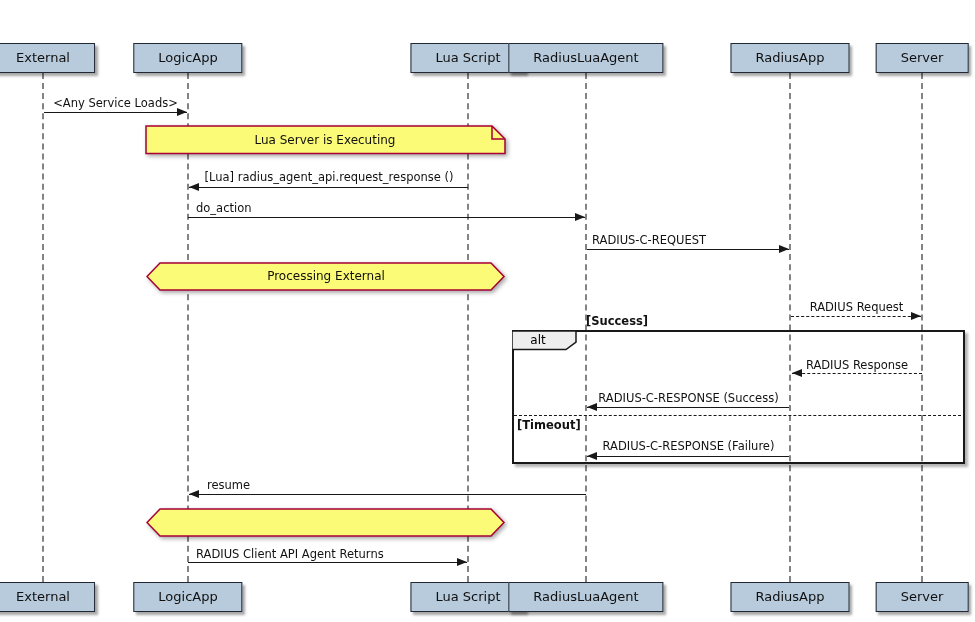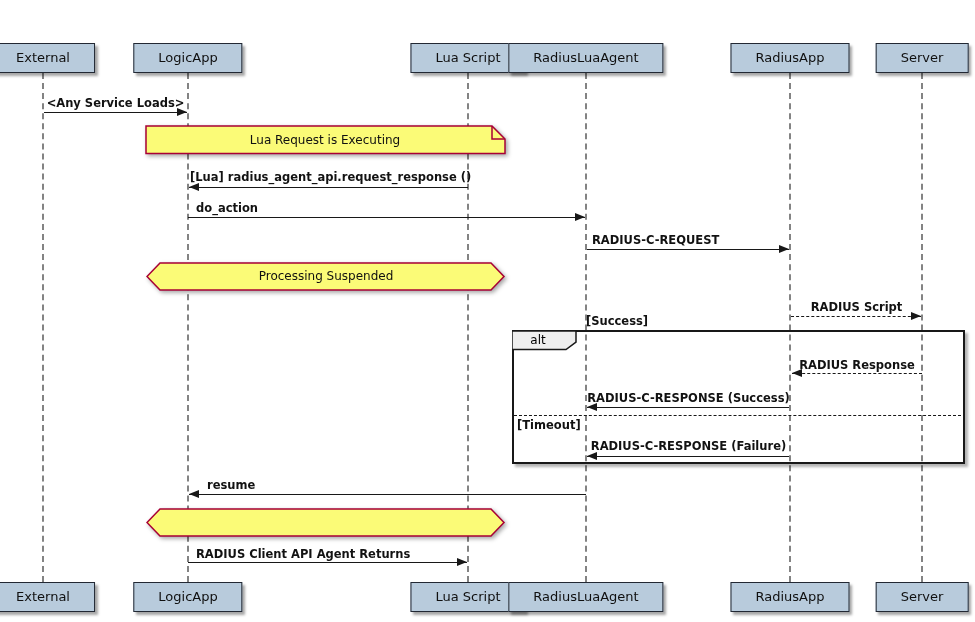--- a/index.html
+++ b/index.html
@@ -17,21 +17,21 @@
   }
   .pbox{
     position:absolute;transform:translateX(-50%);
     height:28px;line-height:28px;padding:0 24px;
     background:#B8CBDC;border:1.5px solid #222833;
     font-size:13px;color:#101010;text-align:center;white-space:nowrap;
     box-shadow:2.5px 2.5px 2.5px rgba(0,0,0,0.35);
   }
   .msg-label{
     position:absolute;font-size:11.5px;height:15px;line-height:15px;
-    color:#121212;white-space:nowrap;font-weight:bold;
+    color:#121212;white-space:nowrap;
   }
   .center{text-align:center;}
   .msg-line{position:absolute;height:0;border-top:1.5px solid #181818;}
   .msg-line.dashed{border-top-style:dashed;}
   .arr{position:absolute;width:0;height:0;}
   .arr-r{border-top:4px solid transparent;border-bottom:4px solid transparent;border-left:10px solid #181818;}
   .arr-l{border-top:4px solid transparent;border-bottom:4px solid transparent;border-right:10px solid #181818;}
   .shape-svg{position:absolute;filter:drop-shadow(2.5px 2.5px 2px rgba(0,0,0,0.35));}
   .shape-label{
     position:absolute;font-size:12px;text-align:center;color:#101010;
@@ -84,21 +84,21 @@
     <div class="arr arr-r" style="left:575px;top:213px"></div>
   </div>
 
   <div>
     <div class="msg-label" style="left:592px;top:233px">RADIUS-C-REQUEST</div>
     <div class="msg-line" style="left:587px;top:249px;width:202px"></div>
     <div class="arr arr-r" style="left:779px;top:245px"></div>
   </div>
 
   <div>
-    <div class="msg-label center" style="left:791px;top:300px;width:131px">RADIUS Script</div>
+    <div class="msg-label center" style="left:791px;top:300px;width:131px">RADIUS Request</div>
     <div class="msg-line dashed" style="left:791px;top:316px;width:130px"></div>
     <div class="arr arr-r" style="left:911px;top:312px"></div>
   </div>
 
   <div>
     <div class="msg-label center" style="left:792px;top:358px;width:130px">RADIUS Response</div>
     <div class="msg-line dashed" style="left:792px;top:373px;width:130px"></div>
     <div class="arr arr-l" style="left:792px;top:369px"></div>
   </div>
 
@@ -123,26 +123,26 @@
   <div>
     <div class="msg-label" style="left:196px;top:547px">RADIUS Client API Agent Returns</div>
     <div class="msg-line" style="left:188px;top:562px;width:279px"></div>
     <div class="arr arr-r" style="left:457px;top:558px"></div>
   </div>
 
   <svg class="shape-svg" style="left:145px;top:125px" width="362" height="30">
     <path d="M1,1 H347 L360,14 V28.5 H1 Z" fill="#FBFB77" stroke="#A80036" stroke-width="1.5"></path>
     <path d="M347,1 V14 H360" fill="none" stroke="#A80036" stroke-width="1.5"></path>
   </svg>
-  <div class="shape-label" style="left:145px;top:126px;width:360px">Lua Request is Executing</div>
+  <div class="shape-label" style="left:145px;top:126px;width:360px">Lua Server is Executing</div>
 
   <svg class="shape-svg" style="left:146px;top:262px" width="360" height="29">
     <polygon points="14,1 345,1 358,14.5 345,28 14,28 1,14.5" fill="#FBFB77" stroke="#A80036" stroke-width="1.5"></polygon>
   </svg>
-  <div class="shape-label" style="left:146px;top:262px;width:360px">Processing Suspended</div>
+  <div class="shape-label" style="left:146px;top:262px;width:360px">Processing External</div>
 
   <div class="alt-frame"></div>
   <svg class="shape-svg" style="left:512px;top:330px;filter:none" width="66" height="21">
     <path d="M0,1 H64 V12 L54,19.5 H0 Z" fill="#EEEEEE" stroke="#181818" stroke-width="1.5"></path>
   </svg>
   <div class="frame-op-label">alt</div>
   <div class="guard-label" style="left:586px;top:314px">[Success]</div>
   <div class="alt-divider"></div>
   <div class="guard-label" style="left:517px;top:418px">[Timeout]</div>
 

